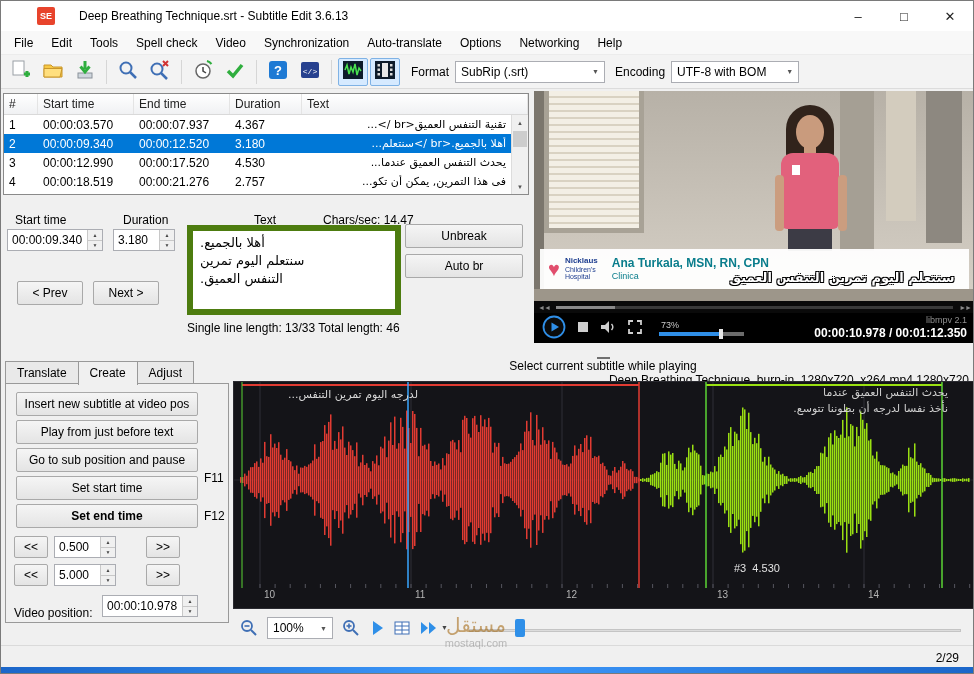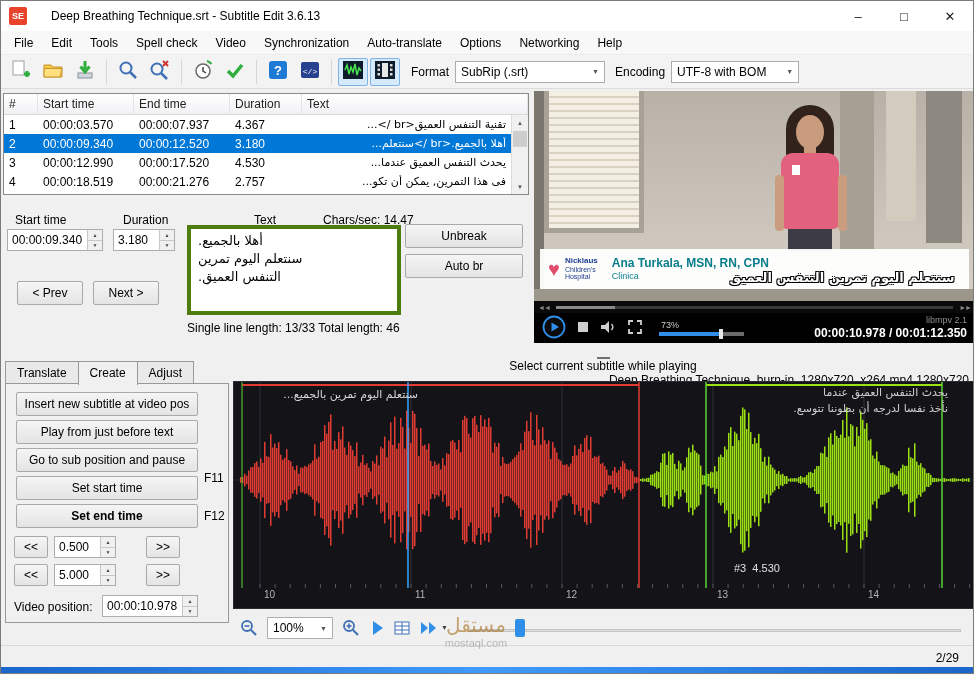--- a/index.html
+++ b/index.html
@@ -3,21 +3,21 @@
 <meta charset="utf-8">
 <style>
 *{margin:0;padding:0;box-sizing:border-box;}
 html,body{background:#555;}
 .window{position:relative;width:974px;height:674px;background:#f0f0f0;border:1px solid #7a7a7a;
   font-family:"Liberation Sans","DejaVu Sans",sans-serif;font-size:12px;color:#000;overflow:hidden;}
 
 
 .titlebar{height:30px;background:#ffffff;display:flex;align-items:center;padding-left:8px;}
 .app-icon{width:18px;height:18px;background:#e8442c;color:#fff;font-weight:bold;font-size:9px;
-  display:flex;align-items:center;justify-content:center;border-radius:2px;}
+  display:flex;align-items:center;justify-content:center;border-radius:2px;margin-left:28px;}
 .title-text{margin-left:24px;font-size:12px;}
 .win-controls{margin-left:auto;display:flex;height:100%;}
 .win-btn{width:46px;display:flex;align-items:center;justify-content:center;font-size:13px;color:#222;}
 
 
 .menubar{height:24px;background:#f8f8f8;display:flex;align-items:center;padding-left:4px;border-bottom:1px solid #ececec;}
 .menu-item{padding:3px 9px;font-size:12px;}
 
 
 .toolbar{height:34px;background:#f3f3f3;display:flex;align-items:center;padding:0 4px;border-bottom:1px solid #dcdcdc;}
@@ -45,21 +45,21 @@
 .lv-scroll .sb-thumb{position:absolute;left:1px;right:1px;top:16px;height:16px;background:#cdcdcd;}
 .lv-scroll .sb-down{position:absolute;bottom:0;left:0;right:0;}
 
 
 .ed-label{position:absolute;font-size:12px;}
 .spin{position:absolute;height:22px;background:#fff;border:1px solid #abadb3;display:flex;}
 .spin .val{flex:1;padding:3px 3px 0 4px;font-size:12px;white-space:nowrap;overflow:hidden;}
 .spin .btns{width:15px;display:flex;flex-direction:column;border-left:1px solid #c8c8c8;}
 .spin .btns div{flex:1;font-size:5px;color:#444;display:flex;align-items:center;justify-content:center;background:#f0f0f0;}
 .spin .btns div:first-child{border-bottom:1px solid #c8c8c8;}
-.textbox{position:absolute;left:186px;top:224px;width:214px;height:90px;background:#fff;border:4px solid #4d7c0f;
+.textbox{position:absolute;left:186px;top:224px;width:214px;height:90px;background:#fff;border:6px solid #4d7c0f;
   padding:3px 7px;direction:rtl;text-align:left;white-space:pre-line;font-family:"DejaVu Sans",sans-serif;font-size:13px;line-height:18px;}
 .btn{position:absolute;background:linear-gradient(#f5f5f5,#e4e4e4);border:1px solid #a9a9a9;border-radius:2px;
   font-size:12px;display:flex;align-items:center;justify-content:center;}
 .lineinfo{position:absolute;left:186px;top:320px;font-size:12px;}
 
 
 .player{position:absolute;left:533px;top:90px;width:441px;height:252px;background:#000;}
 .scene{position:relative;width:100%;height:210px;background:linear-gradient(#b7b1a7,#d6d0c6);overflow:hidden;}
 .scene > div{position:absolute;}
 .edge-left{left:0;top:0;width:10px;height:100%;background:#7b766d;}
@@ -103,21 +103,21 @@
 .vtime{font-size:12px;font-weight:bold;color:#fff;}
 
 
 .tabs{position:absolute;left:4px;top:360px;display:flex;}
 .tab{padding:4px 11px 3px;border:1px solid #999;border-bottom:none;background:#e9e9e9;font-size:12px;margin-right:-1px;}
 .tab.active{background:#f0f0f0;position:relative;z-index:3;padding-bottom:5px;}
 .panel{position:absolute;left:4px;top:382px;width:224px;height:240px;border:1px solid #999;background:#f0f0f0;}
 .panel .pbtn{position:absolute;left:10px;width:182px;height:24px;}
 .panel .keylbl{position:absolute;left:198px;font-size:12px;}
 .panel .sm{position:absolute;width:34px;height:22px;}
-.panel .plabel{position:absolute;font-size:12px;}
+.panel .plabel{position:absolute;font-size:12px;margin-top:6px;}
 
 
 .wf-header{position:absolute;left:232px;top:356px;width:740px;height:22px;display:flex;align-items:center;flex-direction:column;}
 .checkbox{width:13px;height:13px;background:#fff;border:1px solid #707070;margin:0 6px 0 6px;}
 .cb-label{font-size:12px;}
 .file-label{margin-left:auto;font-size:12px;padding-right:4px;white-space:nowrap;}
 
 
 .waveform{position:absolute;left:232px;top:380px;width:742px;height:228px;background:#141418;overflow:hidden;border:1px solid #2a2a30;}
 .wf-text{position:absolute;direction:rtl;color:#d8d8d8;font-family:"DejaVu Sans",sans-serif;font-size:11px;line-height:16px;}
@@ -880,21 +880,21 @@
         <rect x="732" y="96.6" width="1.5" height="2.7" fill="#9ae012"></rect>
         <rect x="734" y="96.1" width="1.5" height="3.8" fill="#9ae012"></rect>
         <line x1="8" y1="3" x2="405" y2="3" stroke="#e23b32" stroke-width="2"></line>
         <line x1="472" y1="3" x2="708" y2="3" stroke="#9ae012" stroke-width="2"></line>
         <line x1="8" y1="0" x2="8" y2="206" stroke="#5bd435"></line>
         <line x1="405" y1="0" x2="405" y2="206" stroke="#e23b32" stroke-width="1.5"></line>
         <line x1="472" y1="0" x2="472" y2="206" stroke="#5bd435" stroke-width="1.5"></line>
         <line x1="708" y1="0" x2="708" y2="206" stroke="#5bd435" stroke-width="1.5"></line>
         <line x1="174" y1="0" x2="174" y2="206" stroke="#39a6ff" stroke-width="1.5"></line>
       </svg>
-    <div class="wf-text wf-left">سنتعلم اليوم تمرين بالجميع...</div>
+    <div class="wf-text wf-left">لدرجه اليوم تمرين التنفس...</div>
     <div class="wf-text wf-right">
       <div>يحدث التنفس العميق عندما</div>
       <div>نأخذ نفسا لدرجه أن بطوننا تتوسع.</div>
     </div>
     <div class="wf-marklabel">#3  4.530</div>
     <span class="ruler-num" style="left:30px;">10</span>
     <span class="ruler-num" style="left:181px;">11</span>
     <span class="ruler-num" style="left:332px;">12</span>
     <span class="ruler-num" style="left:483px;">13</span>
     <span class="ruler-num" style="left:634px;">14</span>

